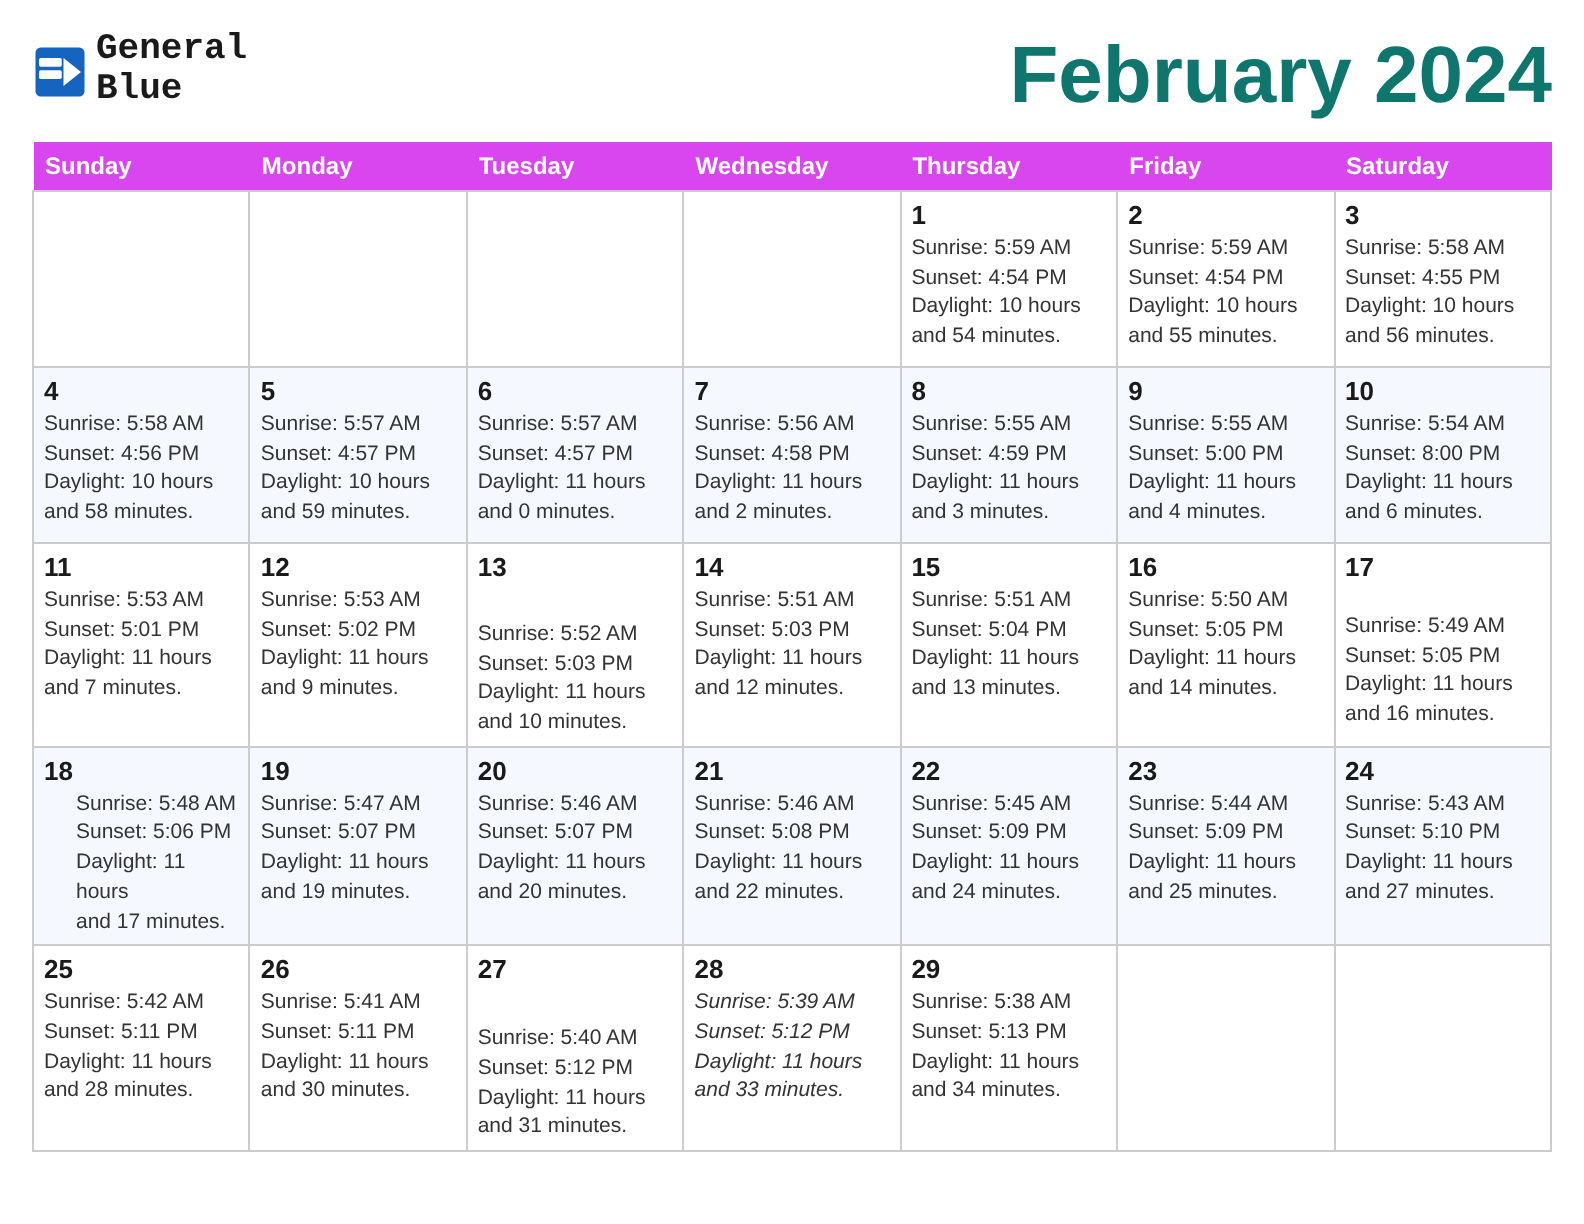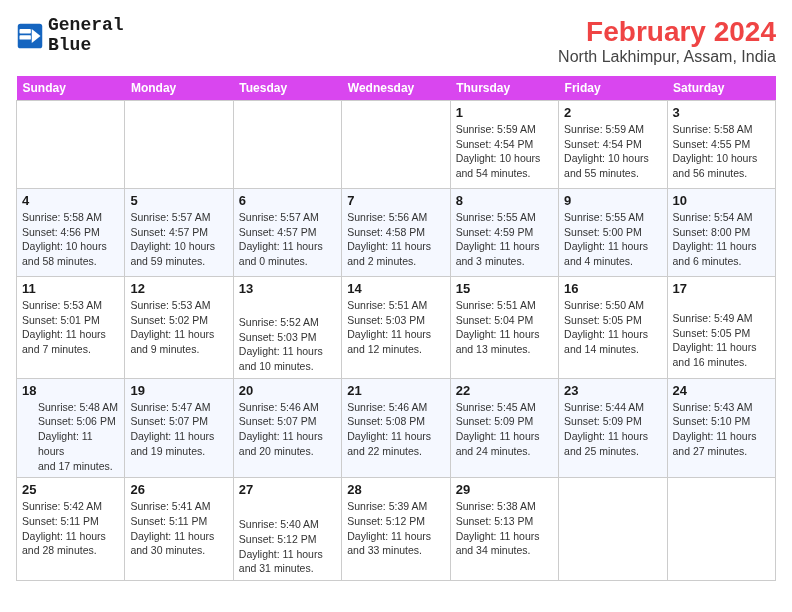--- a/index.html
+++ b/index.html
@@ -29,23 +29,23 @@
       font-family: Liberation Mono, monospace;
     }
     .logo-icon {
       width: 28px;
       height: 28px;
     }
     .title-area {
       text-align: right;
     }
     .calendar-title {
-      font-size: 28px;
+      font-size: 40px;
       font-weight: bold;
-      color: #ef4444;
+      color: #0f766e;
     }
     .calendar-subtitle {
       font-size: 16px;
       color: #444;
     }
     table {
       width: 100%;
       border-collapse: collapse;
       font-size: 11px;
     }
@@ -103,21 +103,20 @@
       <rect x="4" y="8" width="13" height="5" rx="1" fill="white"></rect>
       <rect x="4" y="15" width="13" height="5" rx="1" fill="white"></rect>
     </svg>
     <div class="logo-text">
       <div>General</div>
       <div>Blue</div>
     </div>
   </div>
   <div class="title-area">
     <div class="calendar-title">February 2024</div>
-    <div class="calendar-subtitle">North Lakhimpur, Assam, India</div>
   </div>
 </div>
 
 <table>
   <thead>
     <tr id="header-row">
     <th>Sunday</th>
         <th>Monday</th>
         <th>Tuesday</th>
         <th>Wednesday</th>
@@ -324,21 +323,21 @@
         </td>
         <td>
           <div class="day-number">27</div>
           <div class="day-detail" style="white-space: pre-line; margin-top: 20px;">Sunrise: 5:40 AM
 Sunset: 5:12 PM
 Daylight: 11 hours
 and 31 minutes.</div>
         </td>
         <td>
           <div class="day-number">28</div>
-          <div class="day-detail" style="white-space: pre-line;">Sunrise: 5:39 AM
+          <div class="day-detail" style="white-space: pre-line; font-style: italic;">Sunrise: 5:39 AM
 Sunset: 5:12 PM
 Daylight: 11 hours
 and 33 minutes.</div>
         </td>
         <td>
           <div class="day-number">29</div>
           <div class="day-detail" style="white-space: pre-line;">Sunrise: 5:38 AM
 Sunset: 5:13 PM
 Daylight: 11 hours
 and 34 minutes.</div>

